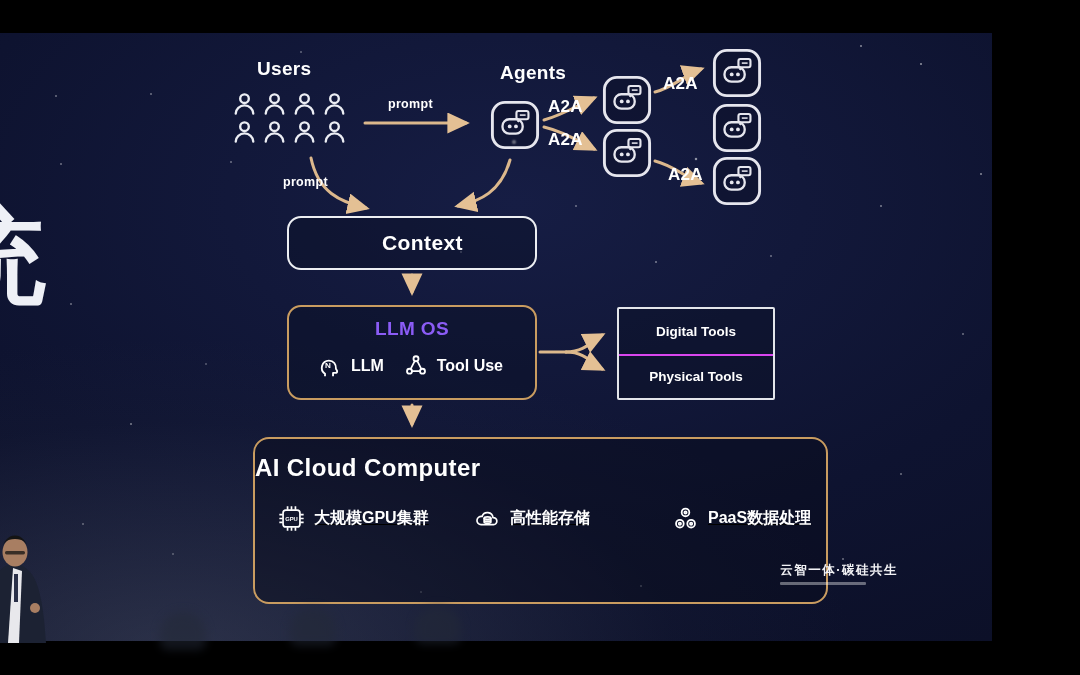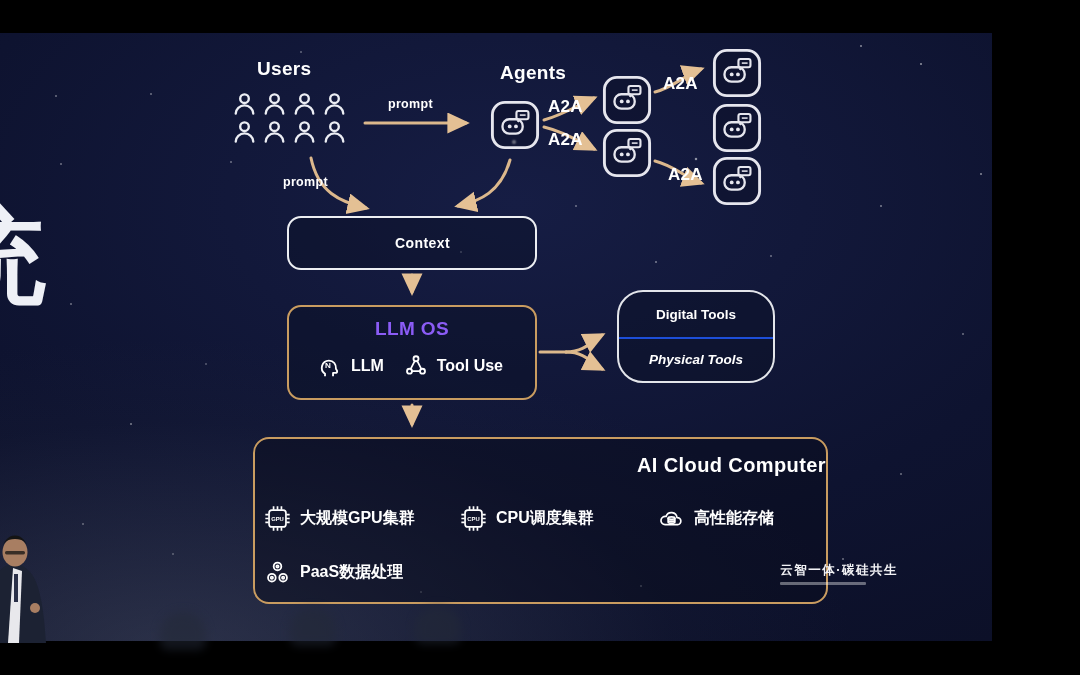--- a/index.html
+++ b/index.html
@@ -54,40 +54,40 @@
   .flow-label { position:absolute; color:#fff; font-weight:bold; font-size:17px; letter-spacing:.3px; }
   .lbl-prompt-top  { left:388px; top:97px; font-size:12.5px; }
   .lbl-prompt-left { left:283px; top:175px; font-size:12.5px; }
   .lbl-a2a-1 { left:548px; top:97px; }
   .lbl-a2a-2 { left:548px; top:130px; }
   .lbl-a2a-3 { left:663px; top:74px; }
   .lbl-a2a-4 { left:668px; top:165px; }
 
   .context-box { position:absolute; left:287px; top:216px; width:250px; height:54px;
     border:2.5px solid #eceef2; border-radius:14px; display:flex; align-items:center; justify-content:center;
-    color:#fff; font-weight:bold; font-size:14px; letter-spacing:.4px; background:rgba(10,13,32,.35);padding-left:21px; }
+    color:#fff; font-weight:bold; font-size:21px; letter-spacing:.4px; background:rgba(10,13,32,.35);padding-left:21px; }
 
   .llm-box { position:absolute; left:287px; top:305px; width:250px; height:95px;
     border:2.5px solid #c99c60; border-radius:14px; background:rgba(10,13,32,.35); }
   .llm-title { text-align:center; margin-top:11px; color:#8b5cf6; font-weight:bold; font-size:19px; letter-spacing:.4px; }
   .llm-row { display:flex; justify-content:space-between; padding:13px 32px 0 28px; }
   .llm-cell { display:flex; align-items:center; gap:8px; color:#fff; font-weight:bold; font-size:16px; }
   .llm-cell svg { width:26px; height:26px; }
 
-  .tools-box { position:absolute; left:617px; top:290px; width:158px; height:93px;
-    border:2.5px solid #e3e5ea; border-radius:26px; background:rgba(10,13,32,.35); overflow:hidden; }
+  .tools-box { position:absolute; left:617px; top:307px; width:158px; height:93px;
+    border:2.5px solid #e3e5ea; border-radius:2px; background:rgba(10,13,32,.35); overflow:hidden; }
   .tool-half { height:50%; display:flex; align-items:center; justify-content:center;
     color:#fff; font-weight:bold; font-size:13.5px; }
-  .tool-half + .tool-half { border-top:2px solid #1d4ed8;font-style:italic; }
+  .tool-half + .tool-half { border-top:2px solid #d946ef; }
 
   .cloud-box { position:absolute; left:253px; top:437px; width:575px; height:167px;
     border:2.5px solid #c99c60; border-radius:16px; background:rgba(8,10,26,.45); }
-  .cloud-title { text-align:right; margin-top:15px; color:#fff; font-weight:bold; font-size:20px; letter-spacing:.4px; }
-  .cloud-grid { position:absolute; left:9px; top:52px; display:grid;
-    grid-template-columns:196px 198px 150px; grid-auto-rows:54px; align-items:center; }
+  .cloud-title { text-align:left; margin-top:15px; color:#fff; font-weight:bold; font-size:24px; letter-spacing:.4px; }
+  .cloud-grid { position:absolute; left:23px; top:52px; display:grid;
+    grid-template-columns:196px 198px 150px; grid-auto-rows:54px; align-items:center;text-decoration:underline; }
   .cloud-item { display:flex; align-items:center; gap:9px; color:#fff; font-weight:bold; font-size:16px; }
   .cloud-item svg { width:27px; height:27px; flex:0 0 auto; }
 
   .watermark { position:absolute; right:94px; top:562px; color:#f2f2f5; font-weight:bold;
     font-size:12.5px; letter-spacing:1.5px; text-align:center; }
   .watermark-sub { margin-top:3px; height:3px; width:86px; background:rgba(255,255,255,.38); filter:blur(.7px); border-radius:1px; }
 
   .audience { position:absolute; pointer-events:none; }
   .aud-head { position:absolute; width:46px; height:38px; border-radius:22px 22px 8px 8px;
     background:#232937; opacity:.55; filter:blur(5px); }
@@ -242,30 +242,20 @@
         <svg viewBox="0 0 24 24">
           <g stroke="#fff" stroke-width="1.5" fill="none">
             <rect x="4.5" y="4.5" width="15" height="15" rx="2.5"></rect>
             <path d="M8.5 1.2 v3 M12 1.2 v3 M15.5 1.2 v3 M8.5 19.8 v3 M12 19.8 v3 M15.5 19.8 v3 M1.2 8.5 h3 M1.2 12 h3 M1.2 15.5 h3 M19.8 8.5 h3 M19.8 12 h3 M19.8 15.5 h3"></path>
           </g>
           <text x="12" y="14.3" font-size="5.2" font-weight="bold" fill="#fff" text-anchor="middle">GPU</text>
         </svg>
         <span>大规模GPU集群</span>
       </div>
 
-      <div class="cloud-item">
-        <svg viewBox="0 0 24 24">
-          <g stroke="#fff" stroke-width="1.5" fill="none">
-            <rect x="4.5" y="4.5" width="15" height="15" rx="2.5"></rect>
-            <path d="M8.5 1.2 v3 M12 1.2 v3 M15.5 1.2 v3 M8.5 19.8 v3 M12 19.8 v3 M15.5 19.8 v3 M1.2 8.5 h3 M1.2 12 h3 M1.2 15.5 h3 M19.8 8.5 h3 M19.8 12 h3 M19.8 15.5 h3"></path>
-          </g>
-          <text x="12" y="14.3" font-size="5.2" font-weight="bold" fill="#fff" text-anchor="middle">CPU</text>
-        </svg>
-        <span>CPU调度集群</span>
-      </div>
 
 
       <div class="cloud-item">
         <svg viewBox="0 0 24 24">
           <g stroke="#fff" stroke-width="1.5" fill="none">
             <path d="M6.3 17.5 a3.7 3.7 0 1 1 .9-7.3 a5 5 0 0 1 9.7 1 a3.1 3.1 0 1 1 .5 6.3 z" stroke-linejoin="round"></path>
             <ellipse cx="12" cy="11.6" rx="3" ry="1.1"></ellipse>
             <path d="M9 11.6 v3.4 a3 1.1 0 0 0 6 0 v-3.4 M9 13.3 a3 1.1 0 0 0 6 0"></path>
           </g>
         </svg>

